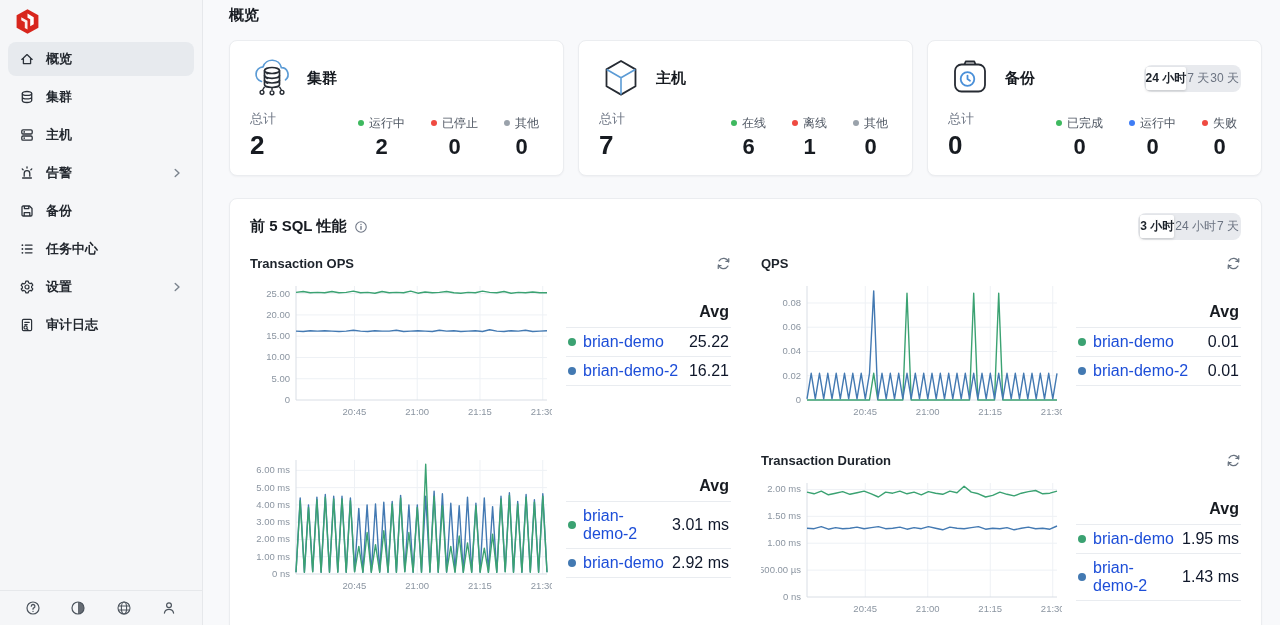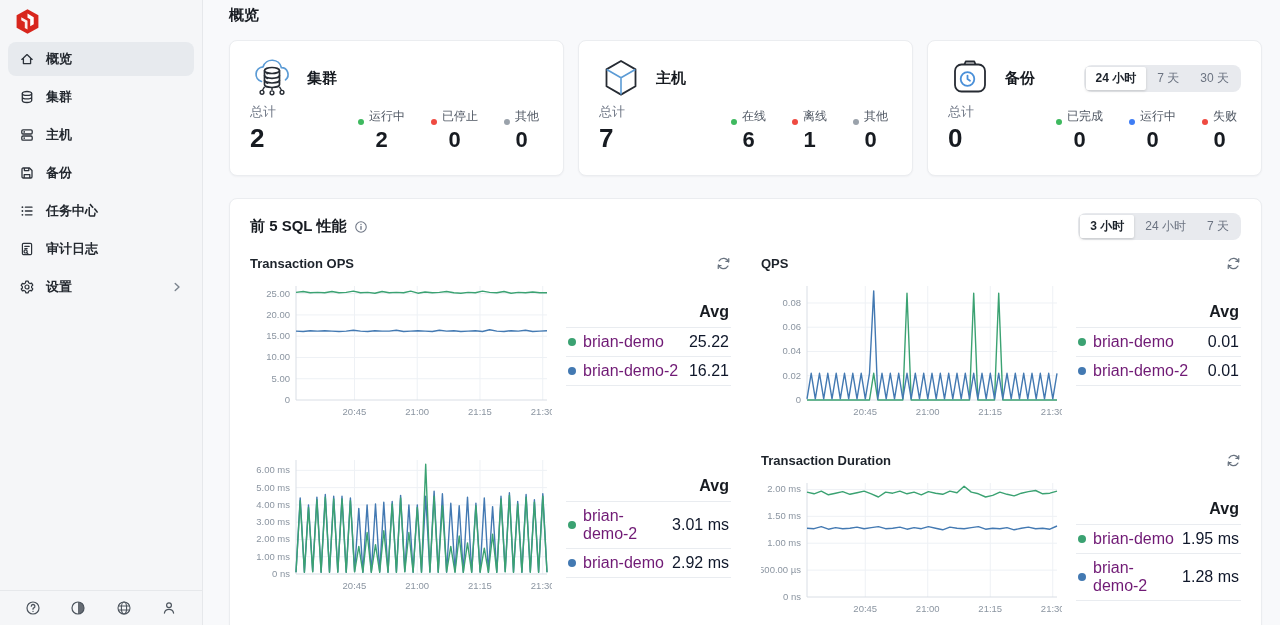--- a/index.html
+++ b/index.html
@@ -33,33 +33,33 @@
   .page-title { font-size:15px; font-weight:700; margin:0 0 15px; color:#171b21; }
 
   
   .cards { display:flex; gap:14px; }
   .card { flex:1; min-width:0; background:#fff; border:1px solid #ebedf0; border-radius:8px;
     padding:15px 20px 16px; height:136px; box-shadow:0 1px 2px rgba(16,24,40,.04); }
   .card-head { display:flex; align-items:center; gap:13px; }
   .card-icon { width:44px; height:44px; display:inline-flex; }
   .card-icon svg { width:44px; height:44px; }
   .card-title { font-size:15px; font-weight:700; color:#171b21; }
-  .card-body { display:flex; align-items:flex-end; justify-content:space-between; margin-top:3px; }
+  .card-body { display:flex; align-items:flex-end; justify-content:space-between; margin-top:10px; }
   .total-label { font-size:13px; color:#6d7584; }
   .total-value { font-size:26px; font-weight:700; line-height:1.1; margin-top:3px; color:#171b21; }
   .statuses { display:flex; gap:26px; padding-right:4px; }
   .status-col { cursor:pointer; }
-  .status-label-row { display:flex; align-items:flex-end; gap:5px; font-size:12px; color:#4e5662; }
+  .status-label-row { display:flex; align-items:center; gap:5px; font-size:12px; color:#4e5662; }
   .sdot { width:6px; height:6px; border-radius:50%; flex-shrink:0; }
   .status-value { font-size:22px; font-weight:700; text-align:center; margin-top:2px; color:#171b21; }
 
   
   .seg { display:inline-flex; background:#e8eaee; border-radius:8px; padding:2px; gap:1px; }
   .seg-btn { border:0; background:transparent; font-family:"Liberation Sans",sans-serif; font-size:12px;
-    color:#6b7381; padding:3px 10px; border-radius:2px; cursor:pointer; white-space:nowrap; }
+    color:#6b7381; padding:3px 0; border-radius:2px; cursor:pointer; white-space:nowrap; }
   .seg-btn.on { background:#fff; color:#1d232b; font-weight:700; box-shadow:0 1px 3px rgba(0,0,0,.16); }
   .head-seg { margin-left:auto; }
 
   
   .sql-card { background:#fff; border:1px solid #ebedf0; border-radius:8px; margin-top:22px;
     padding:14px 20px 20px; height:440px; box-shadow:0 1px 2px rgba(16,24,40,.04); }
   .sql-head { display:flex; align-items:center; justify-content:space-between; }
   .sql-title-wrap { display:inline-flex; align-items:center; gap:8px; font-size:15px; font-weight:700; color:#171b21; }
   .info-icon { width:14px; height:14px; display:inline-flex; color:#6d7584; cursor:pointer; }
   .info-icon svg { width:14px; height:14px; }
@@ -69,21 +69,21 @@
   .chart-title { font-size:13px; font-weight:700; color:#1d232b; }
   .refresh { width:15px; height:15px; display:inline-flex; color:#68727f; cursor:pointer; }
   .refresh svg { width:15px; height:15px; }
   .chart-body { display:flex; align-items:flex-start; gap:14px; }
   .plot-wrap { flex:1; min-width:0; }
   .legend { width:165px; flex-shrink:0; margin-top:24px; font-size:16px; }
   .legend-header { text-align:right; font-weight:700; padding:0 2px 6px; color:#171b21; }
   .legend-row { display:flex; align-items:center; gap:7px; padding:5px 2px; border-top:1px solid #e9ecf0; cursor:pointer; }
   .legend-row:last-child { border-bottom:1px solid #e9ecf0; }
   .ldot { width:8px; height:8px; border-radius:50%; flex-shrink:0; }
-  .lname { flex:1; color:#701a75; }
+  .lname { flex:1; color:#1d4ed8; }
   .lavg { color:#0f172a; }
   svg.plot text { font-family:"Liberation Sans",sans-serif; }
 </style>
 </head>
 <body>
 
 <div class="app">
   <aside class="sidebar">
     <div class="logo">
       <svg viewBox="0 0 26 26">
@@ -115,60 +115,73 @@
             <svg viewBox="0 0 16 16" fill="none" stroke="currentColor" stroke-width="1.3">
               <rect x="2.8" y="2.8" width="10.4" height="4.2" rx="1.2"></rect>
               <rect x="2.8" y="9" width="10.4" height="4.2" rx="1.2"></rect>
               <path d="M5.2 4.9h.01M5.2 11.1h.01" stroke-linecap="round" stroke-width="1.7"></path>
             </svg>
           </span>
           <span class="sb-label">主机</span>
         </div>
         <div class="sb-item">
           <span class="sb-icon">
+            <svg viewBox="0 0 16 16" fill="none" stroke="currentColor" stroke-width="1.3" stroke-linecap="round" stroke-linejoin="round">
+              <path d="M5.2 11.2V8.4a2.8 2.8 0 0 1 5.6 0v2.8M3.6 13h8.8M8 1.8v1.3M3.2 3.9l.9.9M12.8 3.9l-.9.9"></path>
+            </svg>
+          </span>
+          <span class="sb-label">告警</span>
+          <span class="sb-chev">
+            <svg viewBox="0 0 12 12" fill="none" stroke="currentColor" stroke-width="1.4" stroke-linecap="round" stroke-linejoin="round">
+              <path d="M4.2 2.4 8 6l-3.8 3.6"></path>
+            </svg>
+          </span>
+        </div>
+        <div class="sb-item">
+          <span class="sb-icon">
             <svg viewBox="0 0 16 16" fill="none" stroke="currentColor" stroke-width="1.3" stroke-linejoin="round">
               <path d="M3 4.2c0-.7.5-1.2 1.2-1.2h6.3L13 5.5v6.3c0 .7-.5 1.2-1.2 1.2H4.2c-.7 0-1.2-.5-1.2-1.2z"></path>
               <path d="M5.4 3v2.6h4.4V3M5.2 13V9.6h5.6V13"></path>
             </svg>
           </span>
           <span class="sb-label">备份</span>
         </div>
         <div class="sb-item">
           <span class="sb-icon">
             <svg viewBox="0 0 16 16" fill="none" stroke="currentColor" stroke-width="1.3" stroke-linecap="round">
               <path d="M6.4 4.2H13M6.4 8H13M6.4 11.8H13"></path>
               <path d="M3.4 4.2h.01M3.4 8h.01M3.4 11.8h.01" stroke-width="1.8"></path>
             </svg>
           </span>
           <span class="sb-label">任务中心</span>
+        </div>
+        <div class="sb-item">
+          <span class="sb-icon">
+            <svg viewBox="0 0 16 16" fill="none" stroke="currentColor" stroke-width="1.2" stroke-linejoin="round">
+              <path d="M6.8 2.2h2.4l.4 1.6 1.4.8 1.6-.5 1.2 2-1.2 1.2v1.4l1.2 1.2-1.2 2-1.6-.5-1.4.8-.4 1.6H6.8l-.4-1.6-1.4-.8-1.6.5-1.2-2L3.4 9V7.6L2.2 6.4l1.2-2 1.6.5 1.4-.8z"></path>
+              <circle cx="8" cy="8" r="2"></circle>
+            </svg>
+          </span>
+          <span class="sb-label">设置</span>
+          <span class="sb-chev">
+            <svg viewBox="0 0 12 12" fill="none" stroke="currentColor" stroke-width="1.4" stroke-linecap="round" stroke-linejoin="round">
+              <path d="M4.2 2.4 8 6l-3.8 3.6"></path>
+            </svg>
+          </span>
         </div>
         <div class="sb-item">
           <span class="sb-icon">
             <svg viewBox="0 0 16 16" fill="none" stroke="currentColor" stroke-width="1.2" stroke-linecap="round" stroke-linejoin="round">
               <rect x="3.4" y="2.4" width="9.2" height="11.2" rx="1.2"></rect>
               <path d="M5.8 5.4h4.4M5.8 7.6h2.4"></path>
               <circle cx="6.6" cy="10.4" r="1.6"></circle>
               <path d="M7.8 11.6l1.2 1.2"></path>
             </svg>
           </span>
           <span class="sb-label">审计日志</span>
-        </div>
-        <div class="sb-item">
-          <span class="sb-icon">
-            <svg viewBox="0 0 16 16" fill="none" stroke="currentColor" stroke-width="1.2" stroke-linejoin="round">
-              <path d="M6.8 2.2h2.4l.4 1.6 1.4.8 1.6-.5 1.2 2-1.2 1.2v1.4l1.2 1.2-1.2 2-1.6-.5-1.4.8-.4 1.6H6.8l-.4-1.6-1.4-.8-1.6.5-1.2-2L3.4 9V7.6L2.2 6.4l1.2-2 1.6.5 1.4-.8z"></path>
-              <circle cx="8" cy="8" r="2"></circle>
-            </svg>
-          </span>
-          <span class="sb-label">设置</span>
-          <span class="sb-chev">
-            <svg viewBox="0 0 12 12" fill="none" stroke="currentColor" stroke-width="1.4" stroke-linecap="round" stroke-linejoin="round">
-              <path d="M4.2 2.4 8 6l-3.8 3.6"></path>
-            </svg>
-          </span>
         </div>
       </nav>
     <div class="sb-footer">
         <span class="ft-icon">
           <svg viewBox="0 0 16 16" fill="none" stroke="currentColor" stroke-width="1.2" stroke-linecap="round">
             <circle cx="8" cy="8" r="6"></circle>
             <path d="M6.3 6.2a1.8 1.8 0 1 1 2.6 1.7c-.6.3-.9.7-.9 1.3M8 11.4h.01" stroke-width="1.3"></path>
           </svg>
         </span>
         <span class="ft-icon">
@@ -531,21 +544,21 @@
               <div class="legend">
                 <div class="legend-header">Avg</div>
                 <div class="legend-row">
                   <span class="ldot" style="background: rgb(59, 162, 114);"></span>
                   <span class="lname">brian-demo</span>
                   <span class="lavg">1.95 ms</span>
                 </div>
                 <div class="legend-row">
                   <span class="ldot" style="background: rgb(67, 121, 178);"></span>
                   <span class="lname">brian-demo-2</span>
-                  <span class="lavg">1.28 ms</span>
+                  <span class="lavg">1.43 ms</span>
                 </div>
               </div>
             </div>
           </div>
         </div>
     </section>
   </main>
 </div>
 
 </body></html>

